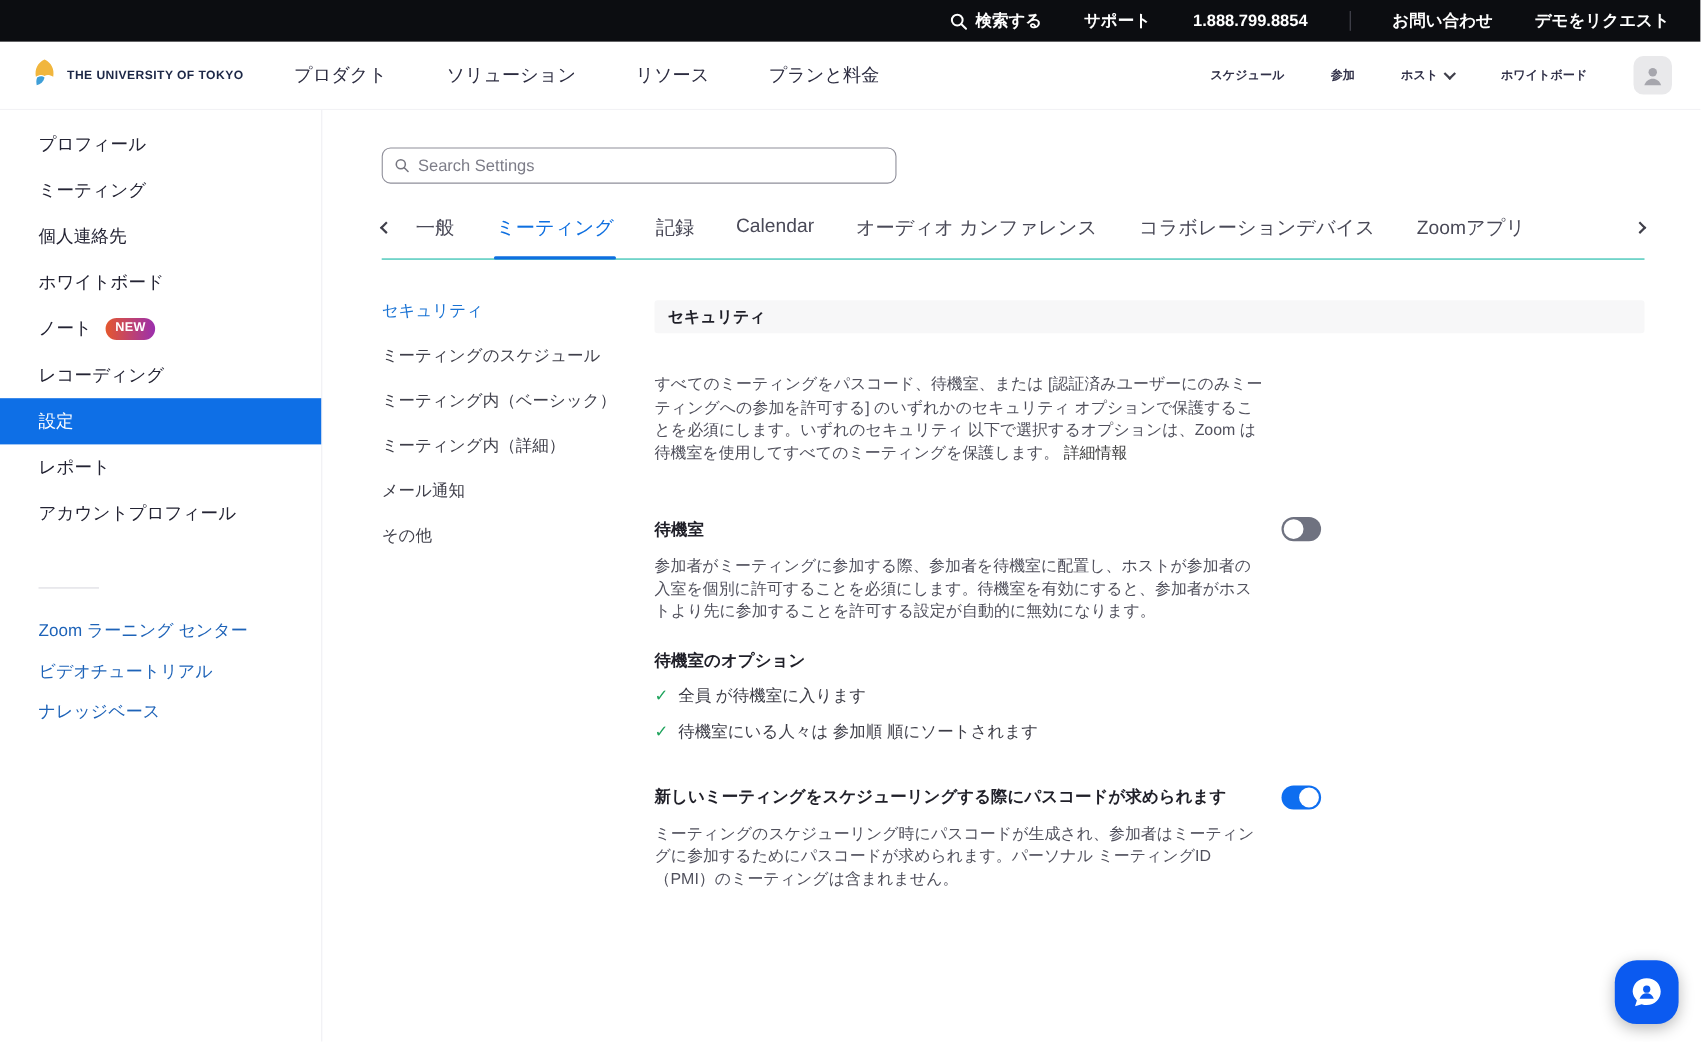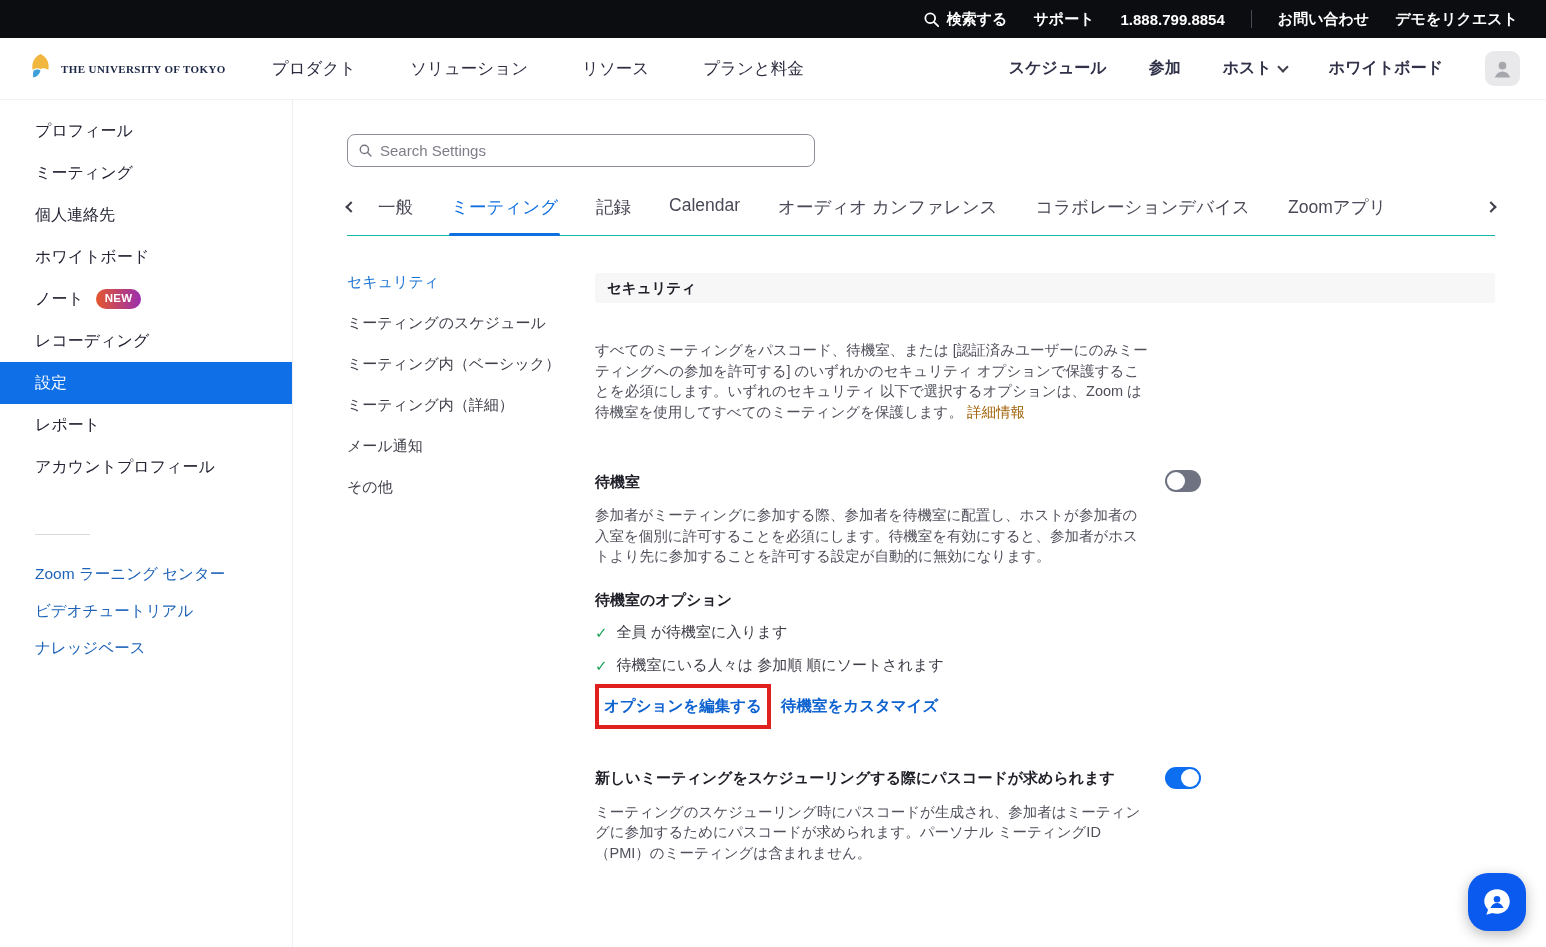--- a/index.html
+++ b/index.html
@@ -1,33 +1,33 @@
 <!DOCTYPE html>
 <html><head>
 <meta charset="utf-8">
 <style>
   * { margin:0; padding:0; box-sizing:border-box; }
   html,body { width:1546px; height:947px; }
   body { font-family:"Liberation Sans","DejaVu Sans",sans-serif; background:#fff; overflow:hidden; }
   .page { position:relative; width:1546px; height:947px; background:#fff; }
 
   
-  .topbar { height:38px; background:#0c0d11; display:flex; align-items:center; justify-content:flex-end; padding-right:28px; gap:26px; }
+  .topbar { height:38px; background:#0c0d11; display:flex; align-items:center; justify-content:flex-end; padding-right:28px; gap:38px; }
   .topbar .tb-item { color:#fff; font-size:15px; font-weight:600; display:flex; align-items:center; gap:7px; cursor:pointer; white-space:nowrap; }
   .topbar .tb-divider { width:1px; height:18px; background:#4a4a55; }
   .tb-search-icon { width:17px; height:17px; color:#fff; display:inline-flex; }
 
   
   .mainnav { height:62px; display:flex; align-items:center; padding:0 26px 0 28px; background:#fff; border-bottom:1px solid #f2f2f5; }
   .logo { display:flex; align-items:center; gap:8px; cursor:pointer; }
-  .logo-text { font-family:Liberation Serif, serif; font-size:11px; font-weight:700; letter-spacing:.4px; color:#1c2746; white-space:nowrap; }
+  .logo-text { font-family:Liberation Sans, sans-serif; font-size:11px; font-weight:700; letter-spacing:.4px; color:#1c2746; white-space:nowrap; }
   .nav-left { display:flex; gap:54px; margin-left:46px; }
   .nav-left .nav-item { font-size:16.5px; font-weight:500; color:#2c2c40; cursor:pointer; white-space:nowrap; }
   .nav-right { margin-left:auto; display:flex; align-items:center; gap:42px; }
-  .nav-right .nav-item { font-size:16px; font-weight:600; color:#303048; cursor:pointer; display:flex; align-items:center; gap:7px; white-space:nowrap; }
+  .nav-right .nav-item { font-size:11px; font-weight:600; color:#303048; cursor:pointer; display:flex; align-items:center; gap:7px; white-space:nowrap; }
   .chev { display:inline-block; width:8px; height:8px; border-left:2px solid #3f3f4a; border-bottom:2px solid #3f3f4a; }
   .chev.down { transform:rotate(-45deg); margin-top:-4px; }
   .chev.left { transform:rotate(45deg); }
   .chev.right { transform:rotate(225deg); }
   .avatar { width:35px; height:35px; border-radius:9px; background:#e9e9eb; display:flex; align-items:center; justify-content:center; cursor:pointer; }
 
   
   .layout { display:flex; height:847px; }
   .sidebar { width:293px; flex:0 0 293px; border-right:1px solid #efeff3; padding-top:10px; }
   .side-item { height:42px; line-height:42px; padding-left:35px; font-size:16px; font-weight:500; color:#232333; cursor:pointer; display:flex; align-items:center; }
@@ -56,21 +56,21 @@
   .subnav-item { margin-bottom:22px; font-size:15px; color:#3f3f4a; cursor:pointer; }
   .subnav-item.active { color:#1a73d4; }
 
   .settings-col { width:900px; }
   .section-header { width:900px; height:30px; background:#f7f7f8; border-radius:3px; display:flex; align-items:center; padding-left:12px; font-size:14.5px; font-weight:700; color:#1f1f28; }
 
   .row { margin-top:37px; }
   .row-head { width:606px; display:flex; align-items:center; justify-content:space-between; }
   .row-title { max-width:545px; font-size:15px; font-weight:700; color:#1f1f28; line-height:21px; }
   .desc { width:556px; margin-top:13px; font-size:14.5px; line-height:20.5px; color:#50505c; }
-  .inline-link { color:#a16207; cursor:pointer; }
+  .inline-link { color:#404040; cursor:pointer; }
 
   .toggle { width:36px; height:22px; border-radius:11px; position:relative; flex:0 0 36px; cursor:pointer; }
   .toggle.off { background:#6f7280; }
   .toggle.on { background:#0e6ef0; }
   .toggle .knob { position:absolute; top:2px; width:18px; height:18px; border-radius:50%; background:#fff; }
   .toggle.off .knob { left:2px; }
   .toggle.on .knob { right:2px; }
 
   .sub-title { margin-top:24px; font-size:15px; font-weight:700; color:#1f1f28; }
   .check-row { margin-top:13px; display:flex; align-items:flex-start; gap:9px; font-size:15px; color:#3c3c46; }
@@ -235,26 +235,20 @@
 
             <div class="check-row">
               <span class="check-mark">✓</span>
               <span>全員 が待機室に入ります</span>
             </div>
             <div class="check-row">
               <span class="check-mark">✓</span>
               <span>待機室にいる人々は 参加順 順にソートされます</span>
             </div>
 
-            <div class="links-row">
-              <span class="highlight-box">
-                <span class="blue-link">オプションを編集する</span>
-              </span>
-              <span class="blue-link second">待機室をカスタマイズ</span>
-            </div>
           </div>
 
           <div class="row" style="margin-top:38px;">
             <div class="row-head">
               <div class="row-title">新しいミーティングをスケジューリングする際にパスコードが求められます</div>
               <div class="toggle on">
                   <div class="knob"></div>
                 </div>
             </div>
             <div class="desc">ミーティングのスケジューリング時にパスコードが生成され、参加者はミーティングに参加するためにパスコードが求められます。パーソナル ミーティングID（PMI）のミーティングは含まれません。</div>

